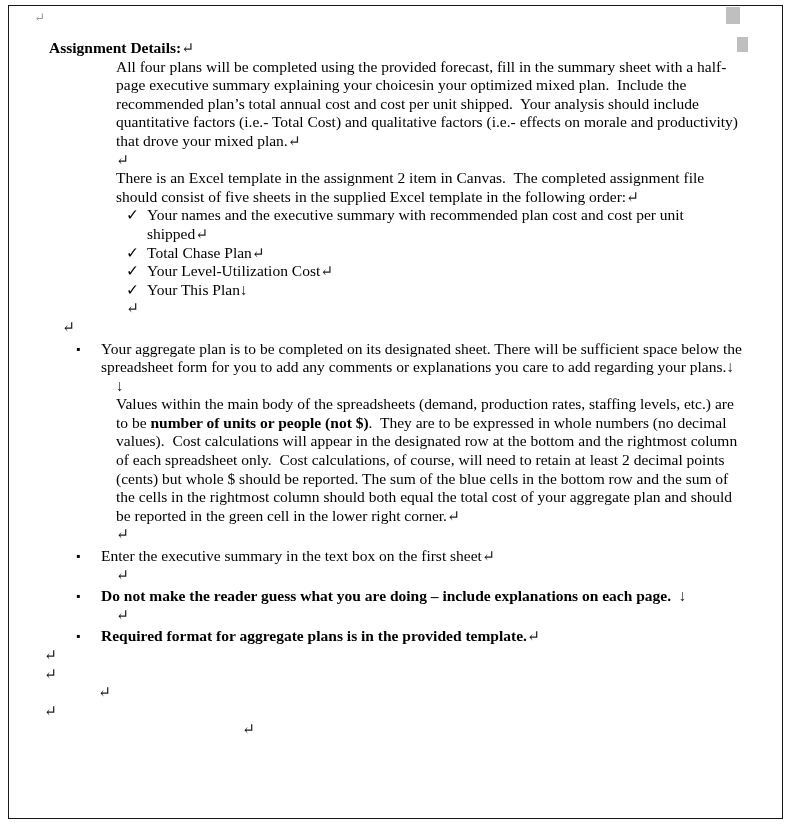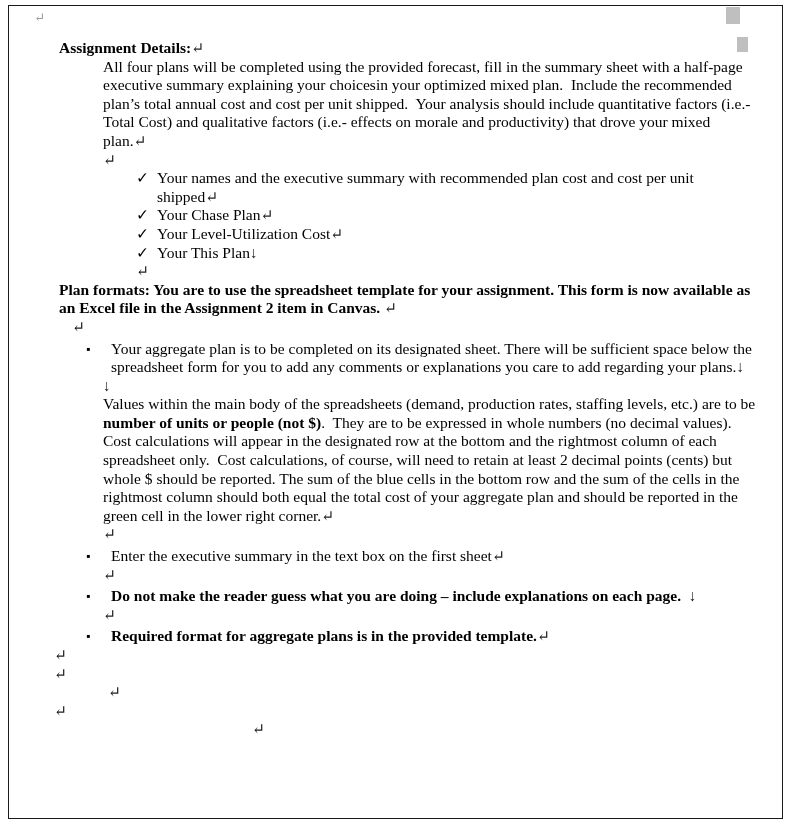--- a/index.html
+++ b/index.html
@@ -16,29 +16,29 @@
     left: 8px;
     top: 5px;
     width: 773px;
     height: 812px;
     background: #ffffff;
     border: 1px solid #1a1a1a;
     overflow: hidden;
   }
   .content {
     position: absolute;
-    left: 50px;
+    left: 40px;
     top: 33px;
     width: 698px;
     font-size: 15.5px;
     line-height: 18.6px;
   }
   p { margin: 0; padding: 0; white-space: pre-wrap; }
   .bold { font-weight: bold; }
-  .indent { margin-left: 44px; }
+  .indent { margin-left: 67px; }
   .ml13 { margin-left: 13px; }
   .ml77 { margin-left: 77px; }
   .mark { color: #1a1a1a; }
   .list-item { display: flex; align-items: flex-start; }
   .check-item { margin-left: 77px; }
   .check-item .marker { flex: 0 0 21px; }
   .bullet-item { margin-left: 27px; margin-top: 3px; }
   .bullet-item .marker { flex: 0 0 25px; font-size: 12px; line-height: 18.6px; }
   .li-text { flex: 1 1 auto; white-space: pre-wrap; }
   .spacer-line { height: 18.6px; }
@@ -64,41 +64,41 @@
   <div class="gray-box b2"></div>
 
   <div class="content">
 
     <p><span class="bold">Assignment Details:</span><span class="mark">↵</span></p>
 
     <p class="indent"><span>All four plans will be completed using the provided forecast, fill in the summary sheet with a half-page executive summary explaining your choicesin your optimized mixed plan.  Include the recommended plan’s total annual cost and cost per unit shipped.  Your analysis should include quantitative factors (i.e.- Total Cost) and qualitative factors (i.e.- effects on morale and productivity) that drove your mixed plan.</span><span class="mark">↵</span></p>
 
     <p class="indent spacer-line"><span class="mark">↵</span></p>
 
+    <p class="indent"><span>There is an Excel template in the assignment 2 item in Canvas.  The completed assignment file should consist of five sheets in the supplied Excel template in the following order:</span><span class="mark">↵</span></p>
 
     <div class="list-item check-item">
       <span class="marker">✓</span>
       <span class="li-text"><span>Your names and the executive summary with recommended plan cost and cost per unit shipped</span><span class="mark">↵</span></span>
     </div>
     <div class="list-item check-item">
       <span class="marker">✓</span>
-      <span class="li-text"><span>Your Chase Plan</span><span class="mark">↵</span></span>
+      <span class="li-text"><span>Total Chase Plan</span><span class="mark">↵</span></span>
     </div>
     <div class="list-item check-item">
       <span class="marker">✓</span>
       <span class="li-text"><span>Your Level-Utilization Cost</span><span class="mark">↵</span></span>
     </div>
     <div class="list-item check-item">
       <span class="marker">✓</span>
       <span class="li-text"><span>Your This Plan</span><span class="mark">↓</span></span>
     </div>
 
     <p class="ml77 spacer-line"><span class="mark">↵</span></p>
 
-    <p><span class="bold">Plan formats: You are to use the spreadsheet template for your assignment. This form is now available as an Excel file in the Assignment 2 item in Canvas.</span><span class="mark"> ↵</span></p>
 
     <p class="ml13 spacer-line"><span class="mark">↵</span></p>
 
     <div class="list-item bullet-item">
       <span class="marker">▪</span>
       <span class="li-text"><span>Your aggregate plan is to be completed on its designated sheet. There will be sufficient space below the spreadsheet form for you to add any comments or explanations you care to add regarding your plans.</span><span class="mark">↓</span></span>
     </div>
 
     <p class="indent spacer-line"><span class="mark">↓</span></p>
 

